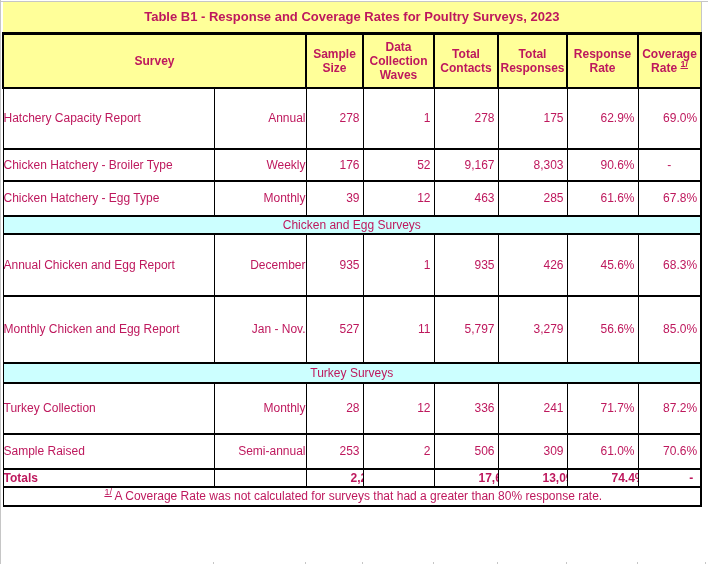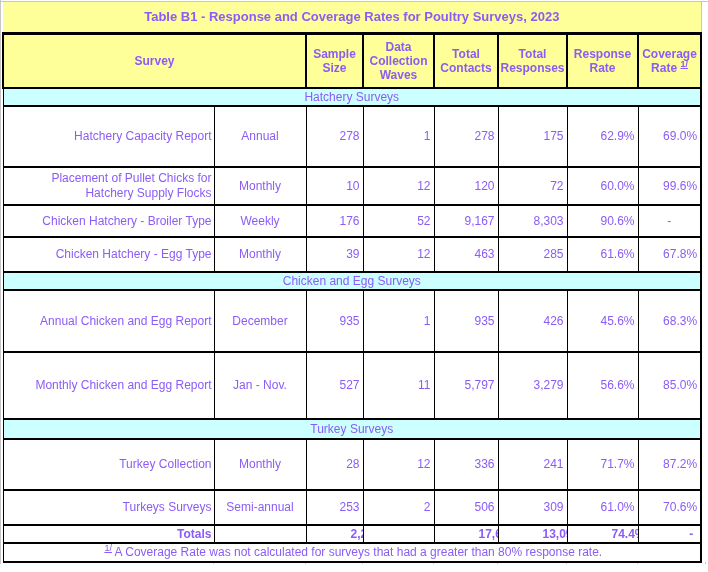--- a/index.html
+++ b/index.html
@@ -1,21 +1,21 @@
 <!DOCTYPE html>
 <html><head>
 <meta charset="utf-8">
 <style>
   html,body { margin:0; padding:0; }
   .screen {
     position:relative;
     width:708px; height:564px;
     background:#ffffff;
     font-family:"Liberation Sans", sans-serif;
-    color:#8b5cf6;
+    color:#be185d;
     overflow:hidden;
   }
   
   .grid-top    { position:absolute; left:0; top:1px;   width:708px; height:1px; background:#c6c6c6; }
   .grid-left   { position:absolute; left:0; top:0;     width:1px;   height:572px; background:#c6c6c6; }
   .grid-stub   { position:absolute; top:562px; width:1px; height:10px; background:#c6c6c6; }
 
   table.main {
     position:absolute; left:2px; top:2px;
     width:698px;
@@ -45,22 +45,22 @@
     background:#FFFF99;
     border:2px solid #000;
     border-top:none;
     font-weight:bold; text-align:center;
     line-height:1.18;
   }
   tr.section-row td {
     background:#CCFFFF;
     text-align:center;
   }
-  td.name { text-align:right; padding-left:20px; padding-right:2px; }
-  td.freq { text-align:center;margin-top:48px; }
+  td.name { text-align:left; padding-left:0; padding-right:2px; }
+  td.freq { text-align:right;margin-top:48px; }
   td.num  { text-align:right; padding-right:3px; }
   td.dash { text-align:center; }
   .bold   { font-weight:bold;padding-left:44px; }
   tr.footnote-row td {
     text-align:center; padding-left:3px;
     border-left-width:1px;
   }
   sup.fnmark {
     font-size:9px;
     text-decoration:underline;
@@ -103,45 +103,32 @@
     <tr class="header-row" style="height:55px">
       <td colspan="2">Survey</td>
       <td>Sample Size</td>
       <td>Data Collection Waves</td>
       <td>Total Contacts</td>
       <td>Total Responses</td>
       <td>Response Rate</td>
       <td class="edge-r"><span>Coverage Rate</span> <sup class="fnmark">1/</sup></td>
     </tr>
 
-    <tr class="section-row" style="height:18px">
-      <td colspan="8" class="edge-r">Hatchery Surveys</td>
-    </tr>
 
     <tr style="height:61px">
       <td class="name">Hatchery Capacity Report</td>
       <td class="freq">Annual</td>
       <td class="num">278</td>
       <td class="num">1</td>
       <td class="num">278</td>
       <td class="num">175</td>
       <td class="num">62.9%</td>
       <td class="num edge-r">69.0%</td>
     </tr>
 
-    <tr style="height:38px">
-      <td class="name">Placement of Pullet Chicks for Hatchery Supply Flocks</td>
-      <td class="freq">Monthly</td>
-      <td class="num">10</td>
-      <td class="num">12</td>
-      <td class="num">120</td>
-      <td class="num">72</td>
-      <td class="num">60.0%</td>
-      <td class="num edge-r">99.6%</td>
-    </tr>
 
     <tr style="height:32px">
       <td class="name">Chicken Hatchery - Broiler Type</td>
       <td class="freq">Weekly</td>
       <td class="num">176</td>
       <td class="num">52</td>
       <td class="num">9,167</td>
       <td class="num">8,303</td>
       <td class="num">90.6%</td>
       <td class="dash edge-r">-</td>
@@ -193,21 +180,21 @@
       <td class="freq">Monthly</td>
       <td class="num">28</td>
       <td class="num">12</td>
       <td class="num">336</td>
       <td class="num">241</td>
       <td class="num">71.7%</td>
       <td class="num edge-r">87.2%</td>
     </tr>
 
     <tr style="height:35px">
-      <td class="name">Turkeys Surveys</td>
+      <td class="name">Sample Raised</td>
       <td class="freq">Semi-annual</td>
       <td class="num">253</td>
       <td class="num">2</td>
       <td class="num">506</td>
       <td class="num">309</td>
       <td class="num">61.0%</td>
       <td class="num edge-r">70.6%</td>
     </tr>
 
     <tr style="height:18px">

